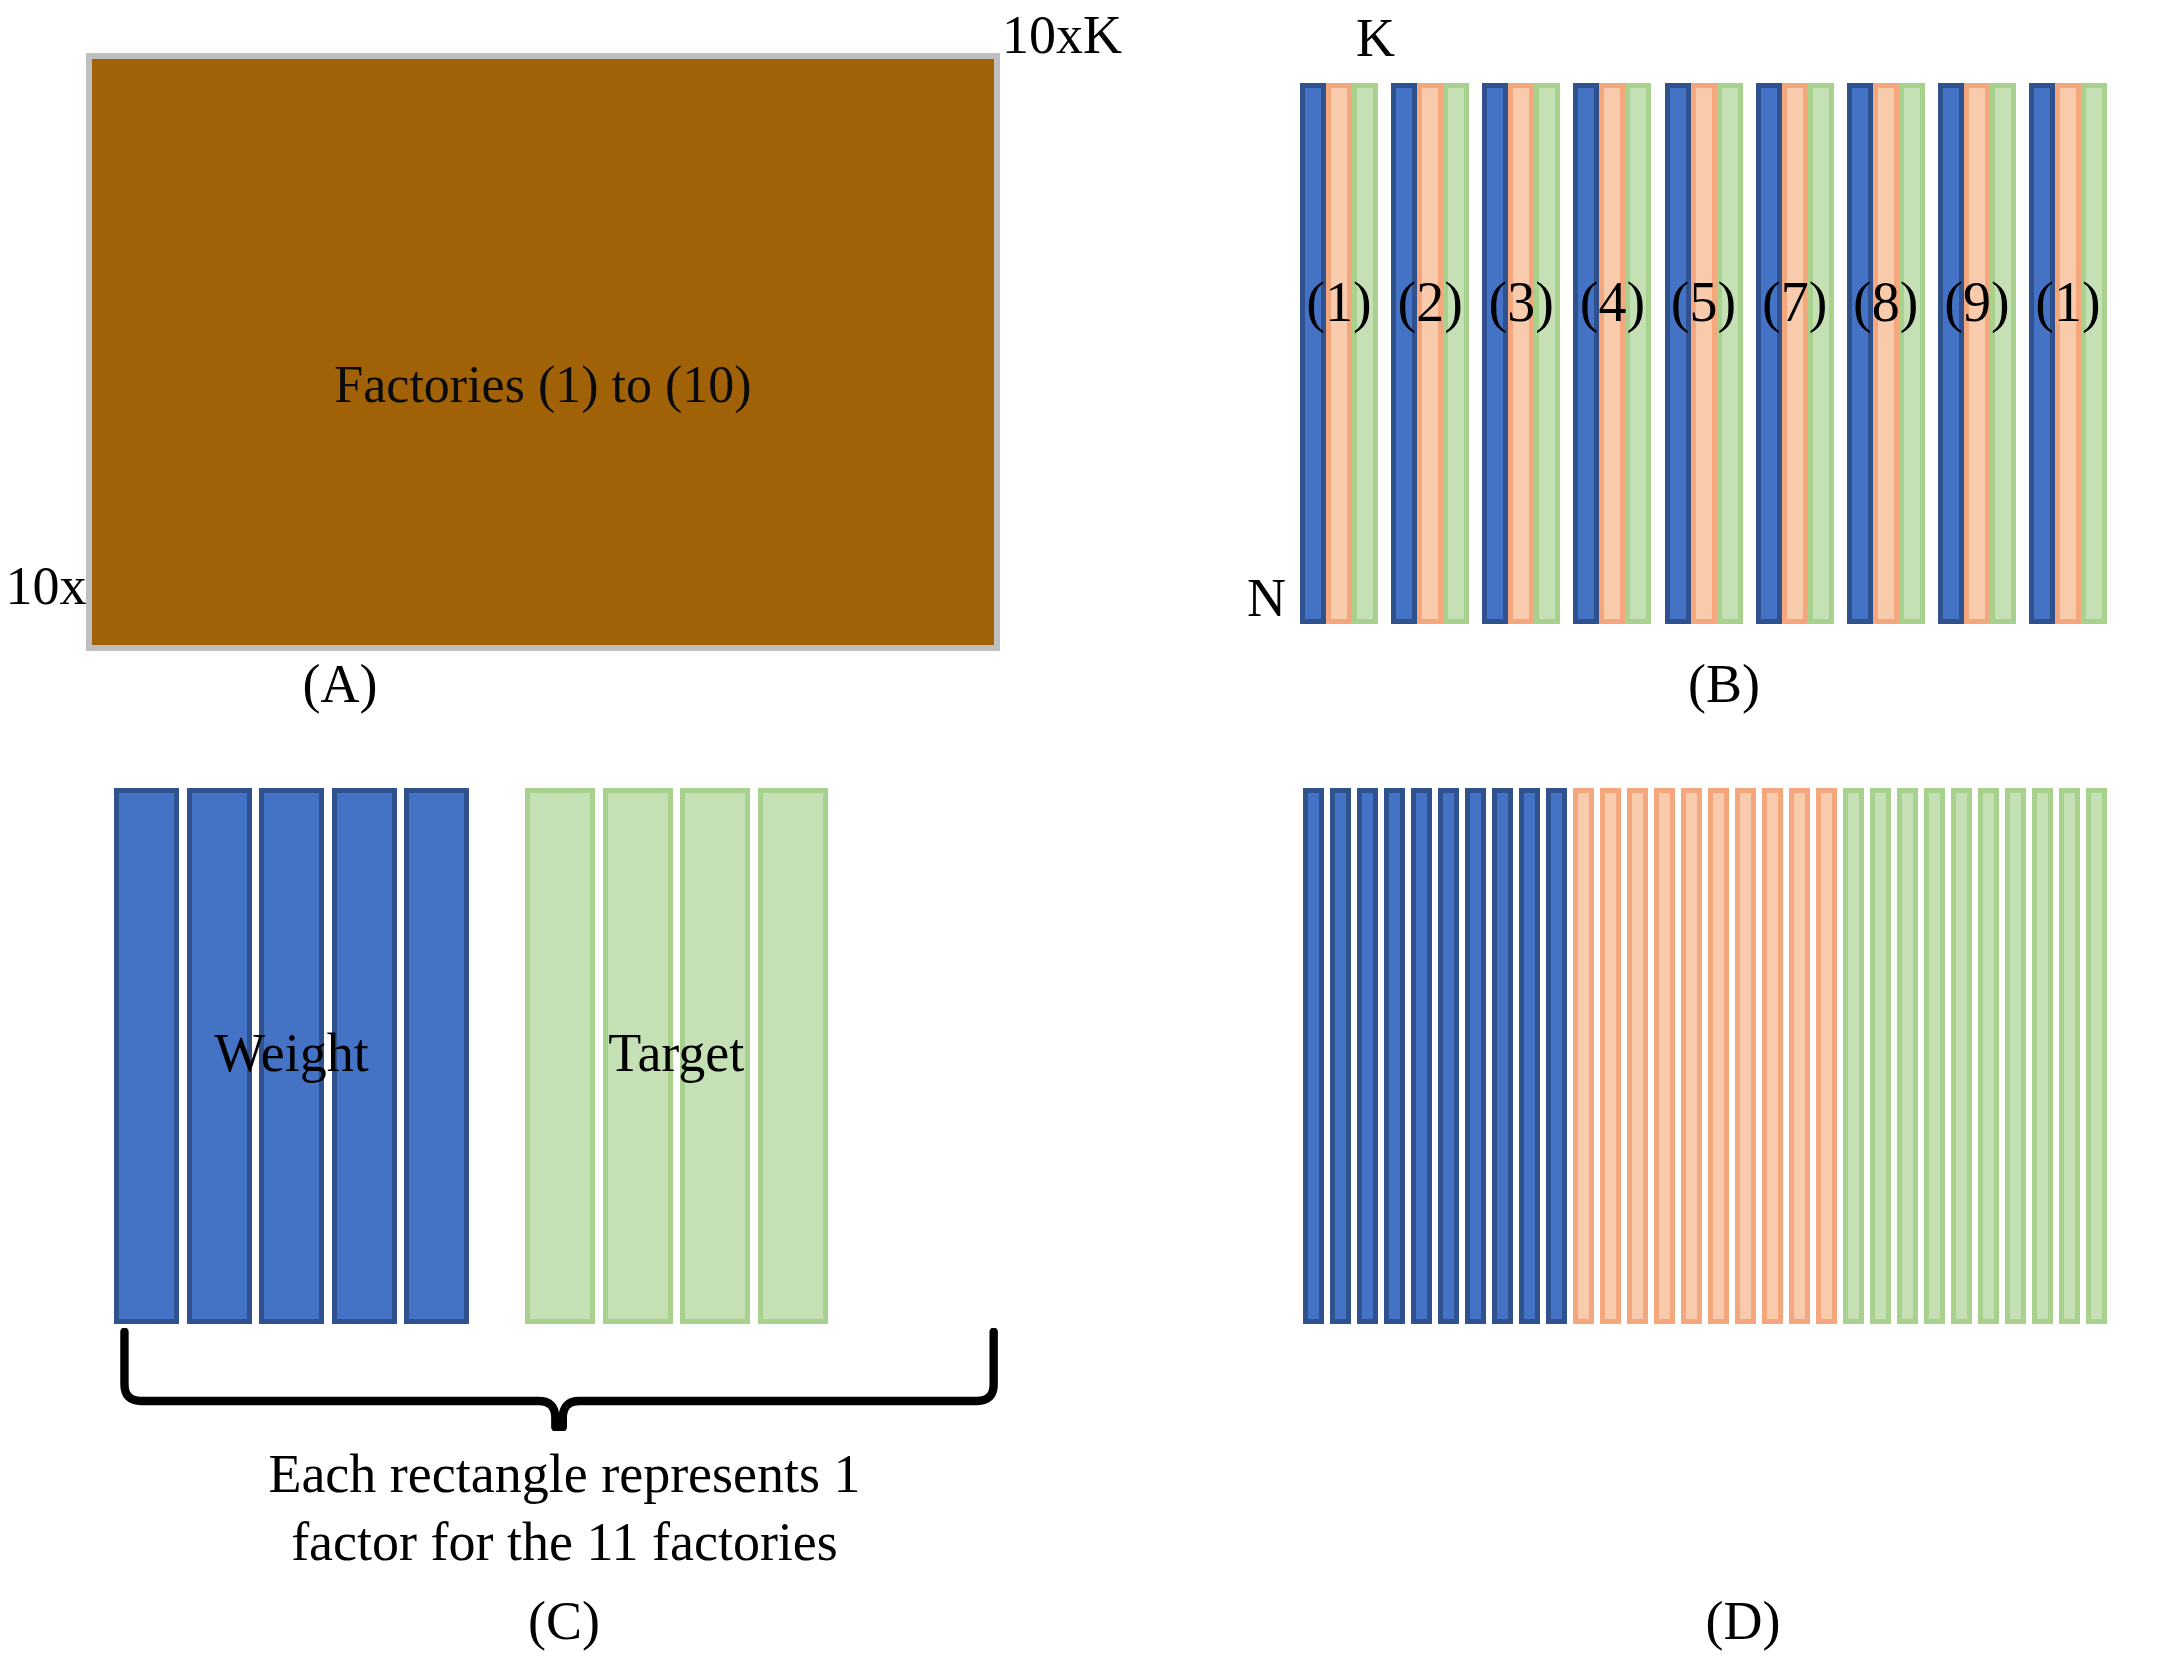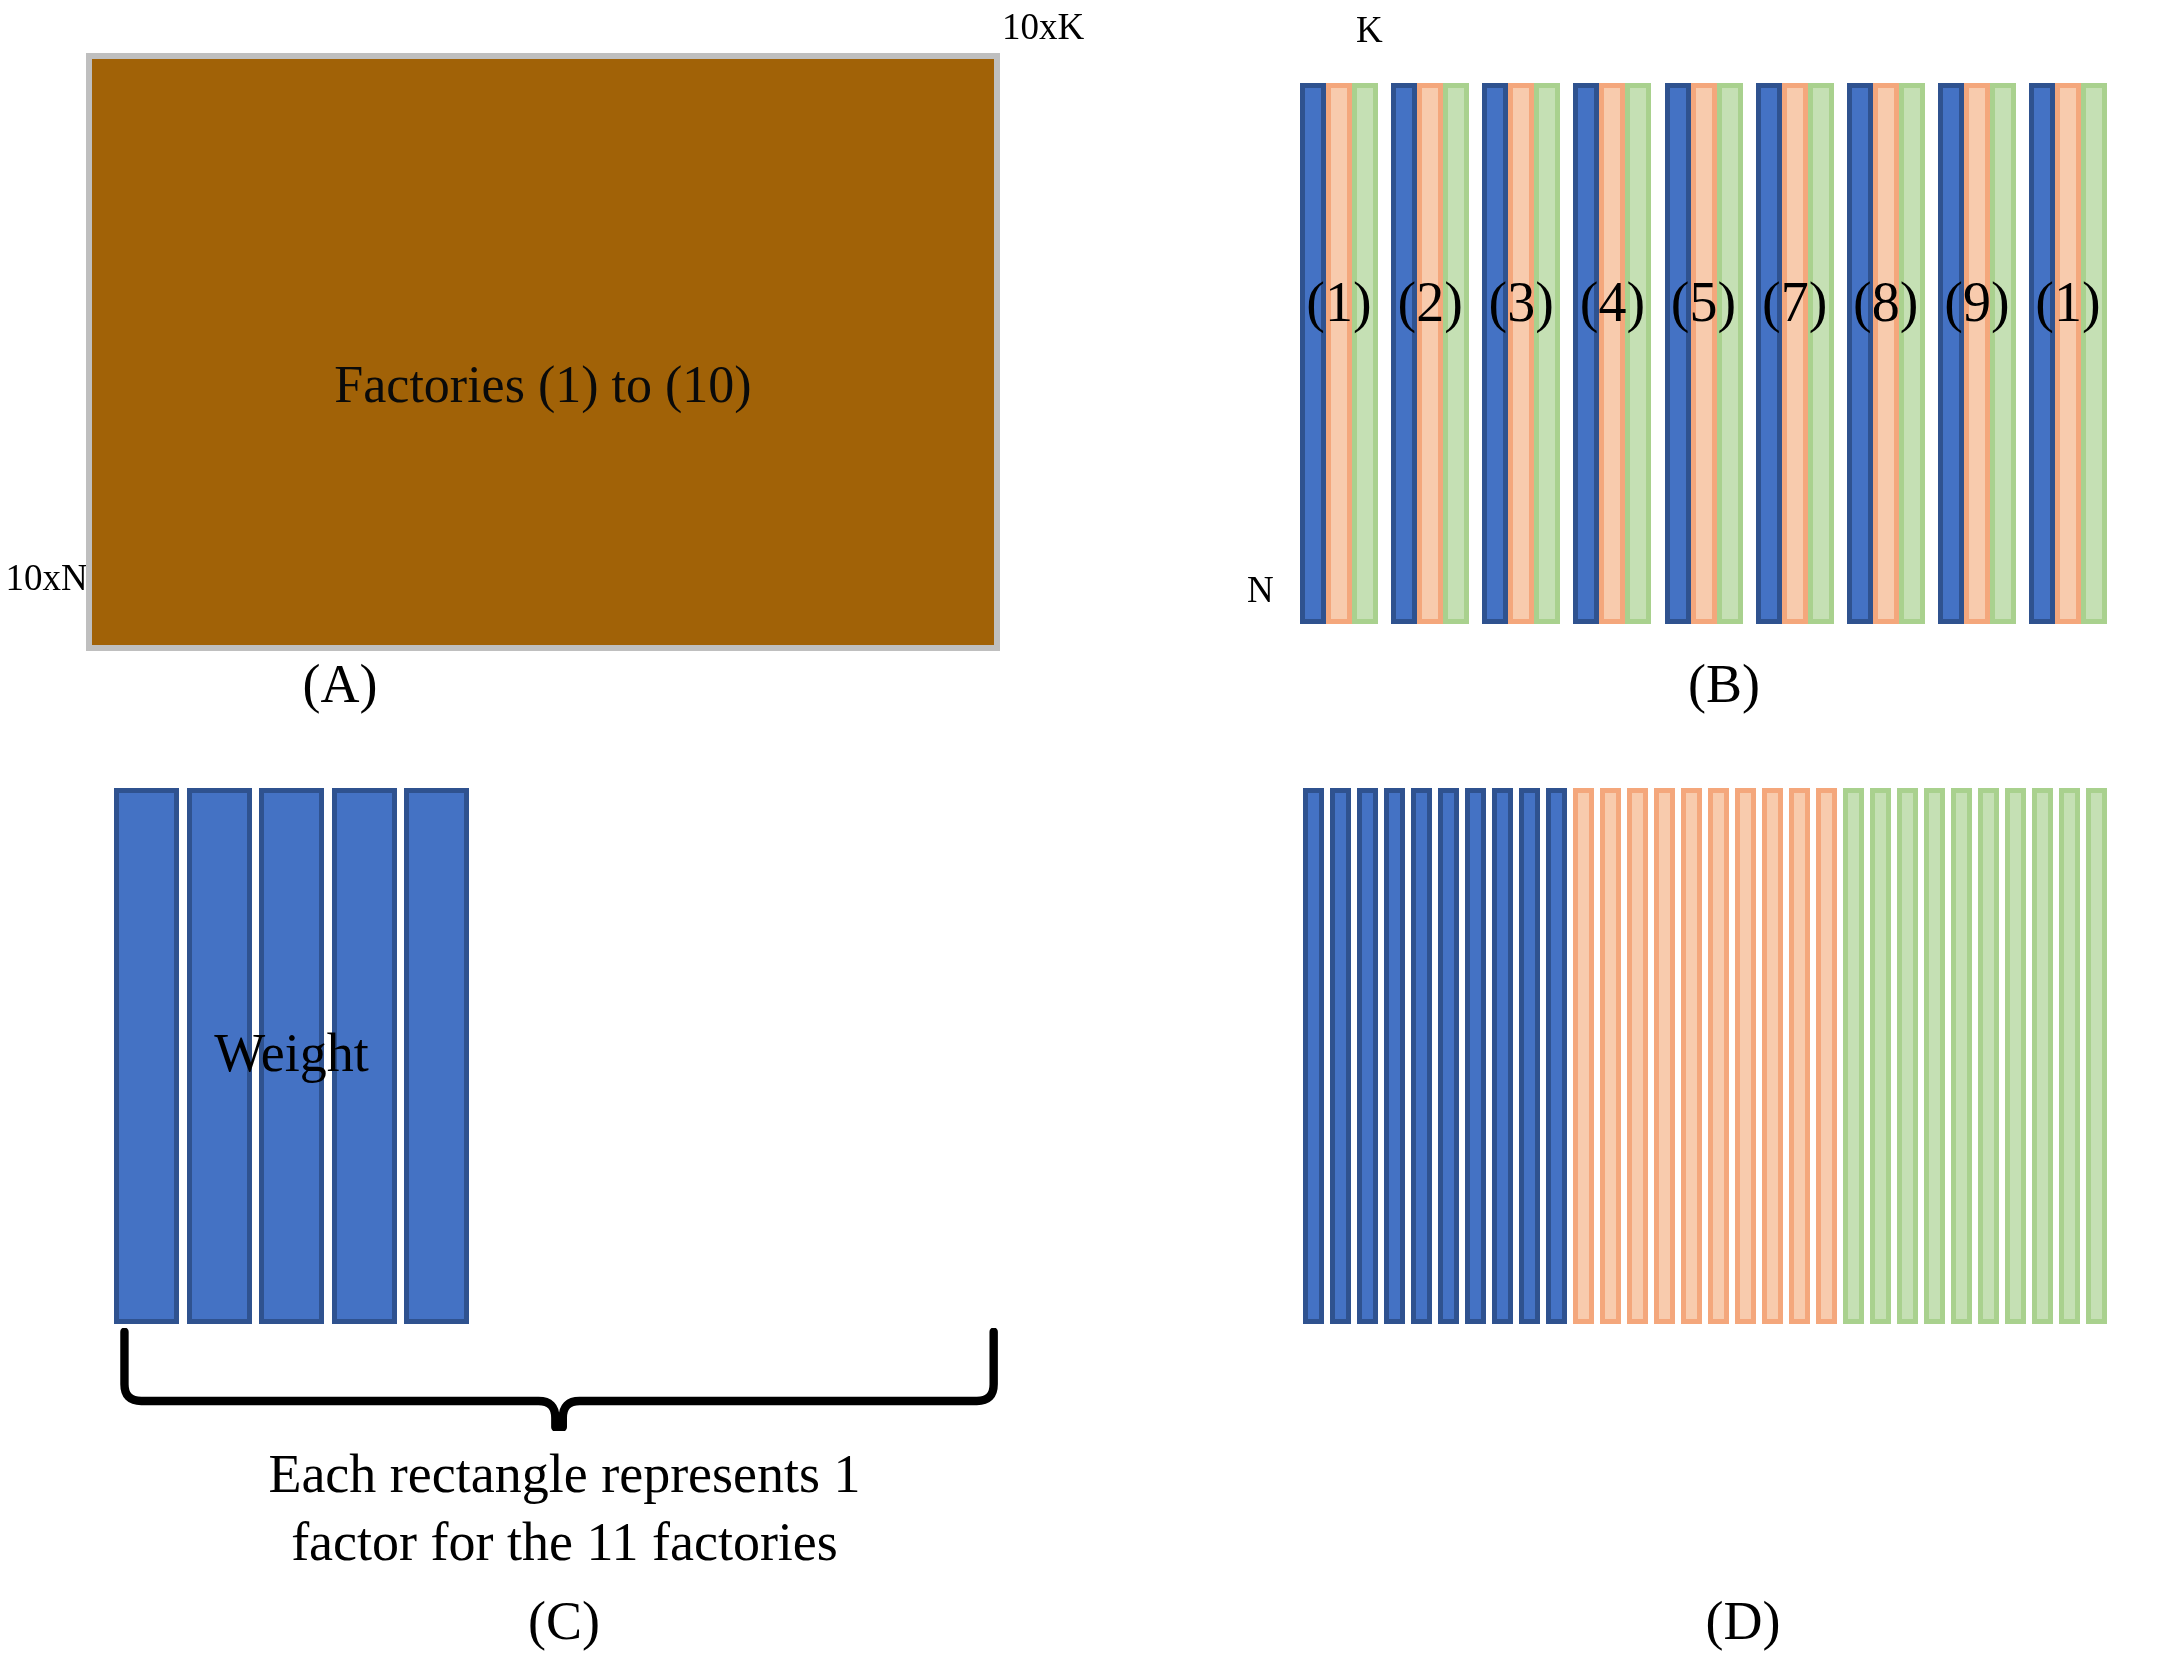--- a/index.html
+++ b/index.html
@@ -30,21 +30,21 @@
   }
   .panel-caption {
     position: absolute;
     font-size: 54px;
     text-align: center;
     color: #000;
     white-space: nowrap;
     line-height: 1;
   }
   .dim-label {
-    font-size: 37px;
+    font-size: 54px;
   }
 
   
   #panel-a-rect {
     position: absolute;
     left: 86px;
     top: 53px;
     width: 914px;
     height: 598px;
     background: #a16207;
@@ -275,20 +275,30 @@
           <div class="c-gap"></div>
           <div class="c-cell" style="width: 65px;"></div>
           <div class="c-gap"></div>
           <div class="c-cell" style="width: 65px;"></div>
           <div class="c-gap"></div>
           <div class="c-cell" style="width: 65px;"></div>
           <div class="c-block-label">Weight</div>
         </div>
         <div class="c-spacer"></div>
         <div class="c-spacer"></div>
+        <div class="c-block green">
+          <div class="c-cell" style="width: 70px;"></div>
+          <div class="c-gap"></div>
+          <div class="c-cell" style="width: 70px;"></div>
+          <div class="c-gap"></div>
+          <div class="c-cell" style="width: 70px;"></div>
+          <div class="c-gap"></div>
+          <div class="c-cell" style="width: 70px;"></div>
+          <div class="c-block-label">Target</div>
+        </div>
       </div>
 
     <svg id="panel-c-brace" viewBox="0 0 950 110" preserveAspectRatio="none">
       <path d="M 8 4 L 8 60 Q 8 78 26 78 L 452 78 Q 470 78 470 96 L 470 106
                L 478 106 L 478 96 Q 478 78 496 78 L 922 78 Q 940 78 940 60 L 940 4" fill="none" stroke="#000000" stroke-width="9" stroke-linecap="round" stroke-linejoin="round"></path>
     </svg>
 
     <div id="panel-c-note">
       <div>Each rectangle represents 1</div>
       <div>factor for the 11 factories</div>

